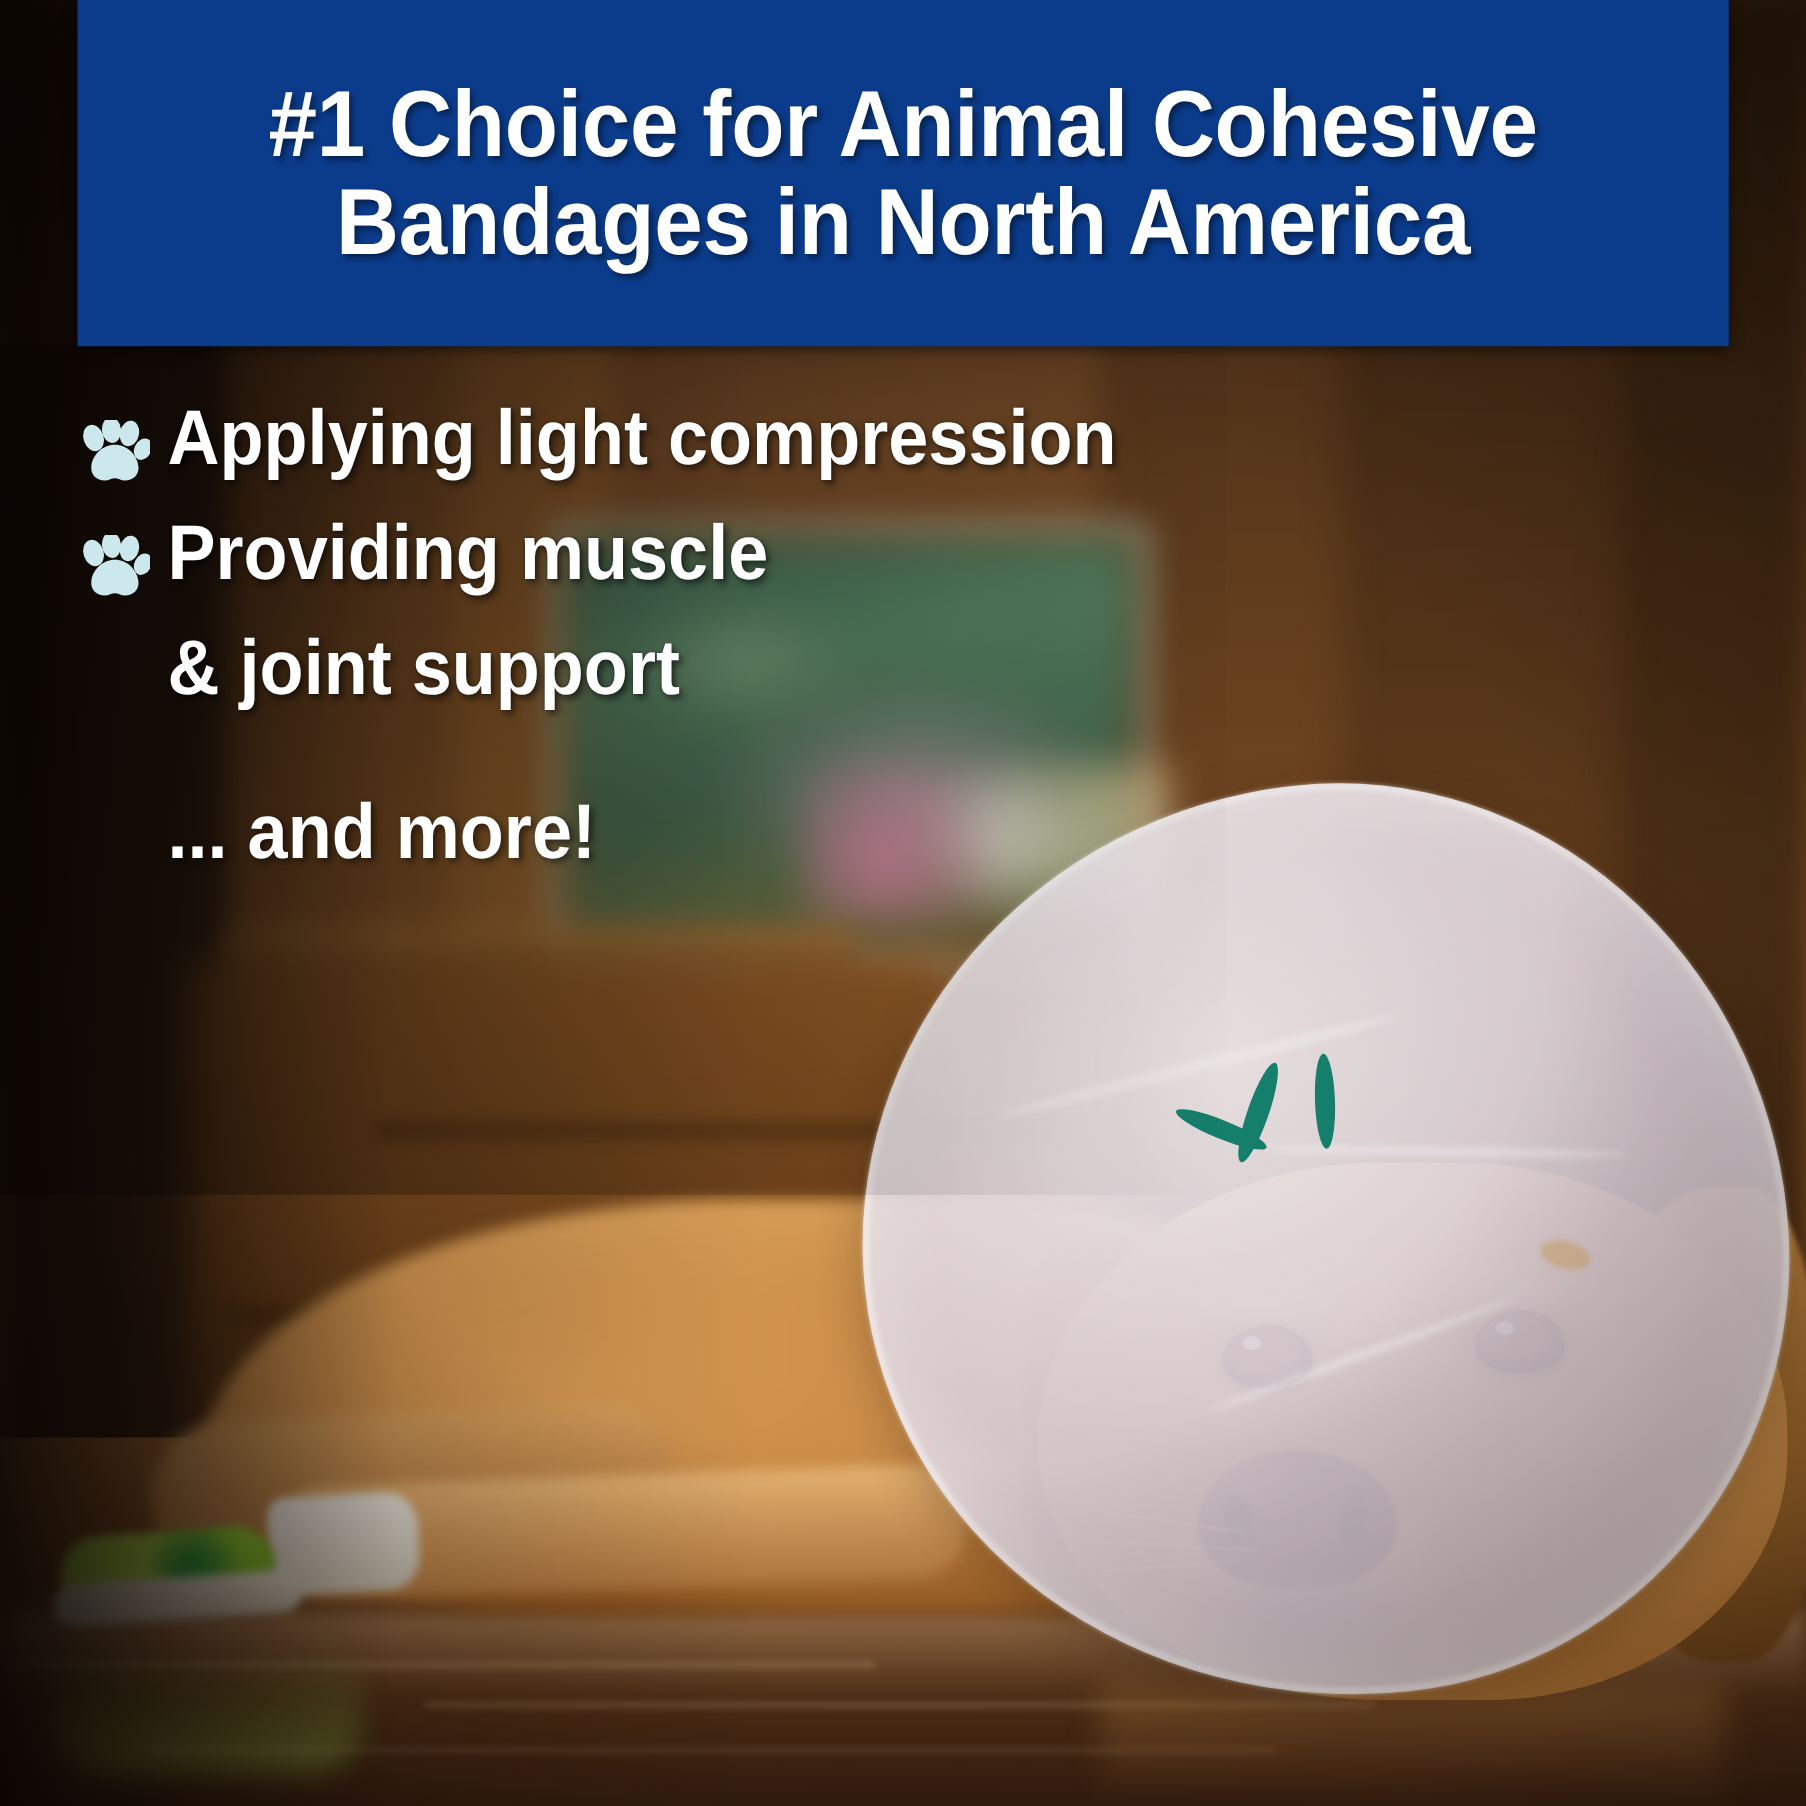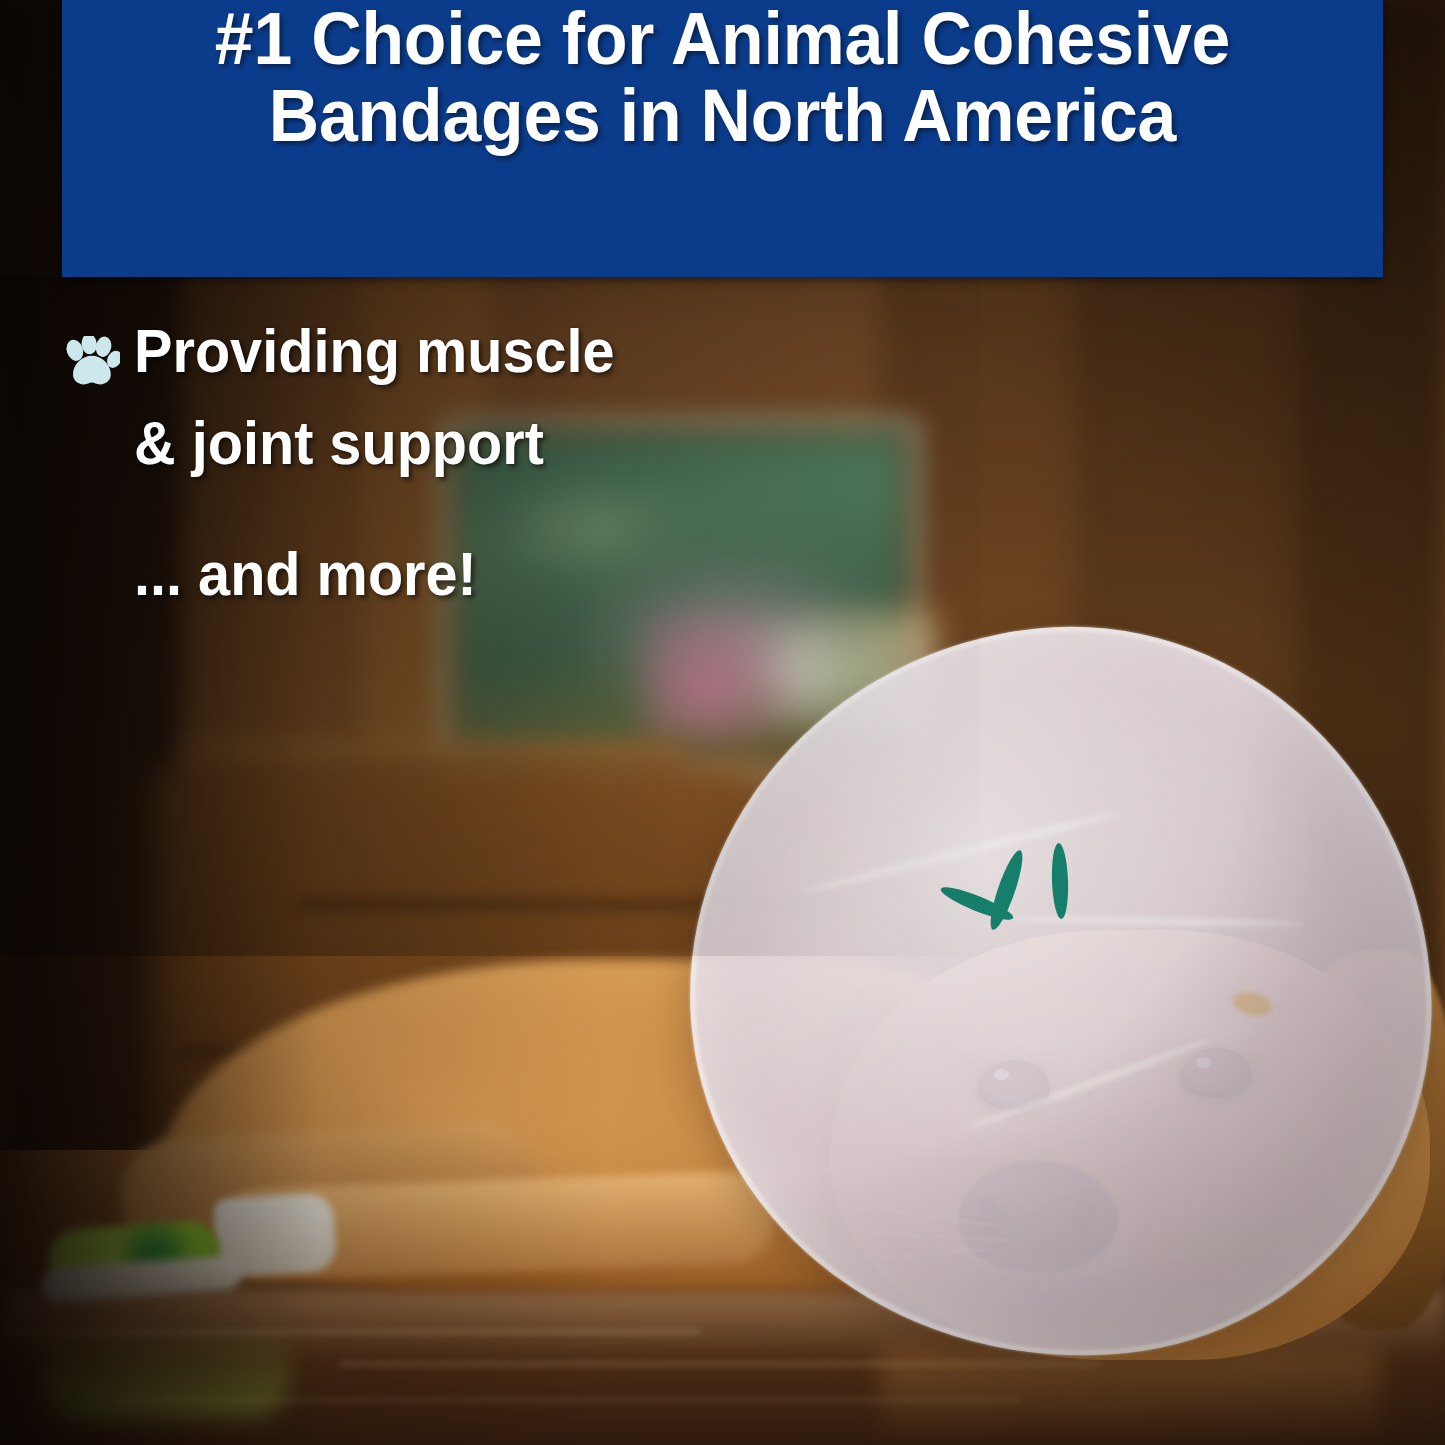--- a/index.html
+++ b/index.html
@@ -233,21 +233,21 @@
   }
   .text-scrim{
     position:absolute;left:0;top:276px;width:980px;height:680px;
     background:linear-gradient(100deg,rgba(10,5,2,.5),rgba(10,5,2,.12) 70%,rgba(0,0,0,0));
     pointer-events:none;
   }
 
   
   .banner{
     position:absolute;left:62px;top:0;width:1321px;height:277px;
-    display:flex;justify-content:center;
+    display:flex;align-items:center;justify-content:center;
     box-shadow:0 3px 9px rgba(0,0,0,.55);
   }
   .banner-title{
     margin:0;text-align:center;color:#fff;
     font-size:75px;line-height:1.03;font-weight:700;
     letter-spacing:-.2px;
     transform:scaleX(.93);
     text-shadow:3px 3px 5px rgba(0,0,0,.45);
     padding:0 26px;
   }
@@ -347,20 +347,34 @@
   </div>
 
   <div class="banner" id="banner-box" style="background: rgb(11, 60, 140);">
     <h1 class="banner-title">#1 Choice for Animal Cohesive Bandages in North America</h1>
   </div>
 
   <div class="bullets">
 
 
 
+    <div class="bullet">
+      <span class="paw">
+        <svg viewBox="0 0 64 58" aria-hidden="true">
+          <g fill="#CDE8EC">
+            <ellipse cx="14" cy="16" rx="9" ry="12" transform="rotate(-18 14 16)"></ellipse>
+            <ellipse cx="30" cy="9" rx="8.5" ry="11.5" transform="rotate(-6 30 9)"></ellipse>
+            <ellipse cx="46" cy="12" rx="8.5" ry="11.5" transform="rotate(12 46 12)"></ellipse>
+            <ellipse cx="58" cy="26" rx="7.5" ry="10" transform="rotate(26 58 26)"></ellipse>
+            <path d="M33 22c11 0 20 9 21 19 1 8-5 13-12 13-4 0-6-2-9-2s-5 2-9 2c-7 0-13-5-12-13 1-10 10-19 21-19z"></path>
+          </g>
+        </svg>
+      </span>
+      <span class="bullet-text">Applying light compression</span>
+    </div>
 
     <div class="bullet">
       <span class="paw">
         <svg viewBox="0 0 64 58" aria-hidden="true">
           <g fill="#CDE8EC">
             <ellipse cx="14" cy="16" rx="9" ry="12" transform="rotate(-18 14 16)"></ellipse>
             <ellipse cx="30" cy="9" rx="8.5" ry="11.5" transform="rotate(-6 30 9)"></ellipse>
             <ellipse cx="46" cy="12" rx="8.5" ry="11.5" transform="rotate(12 46 12)"></ellipse>
             <ellipse cx="58" cy="26" rx="7.5" ry="10" transform="rotate(26 58 26)"></ellipse>
             <path d="M33 22c11 0 20 9 21 19 1 8-5 13-12 13-4 0-6-2-9-2s-5 2-9 2c-7 0-13-5-12-13 1-10 10-19 21-19z"></path>

